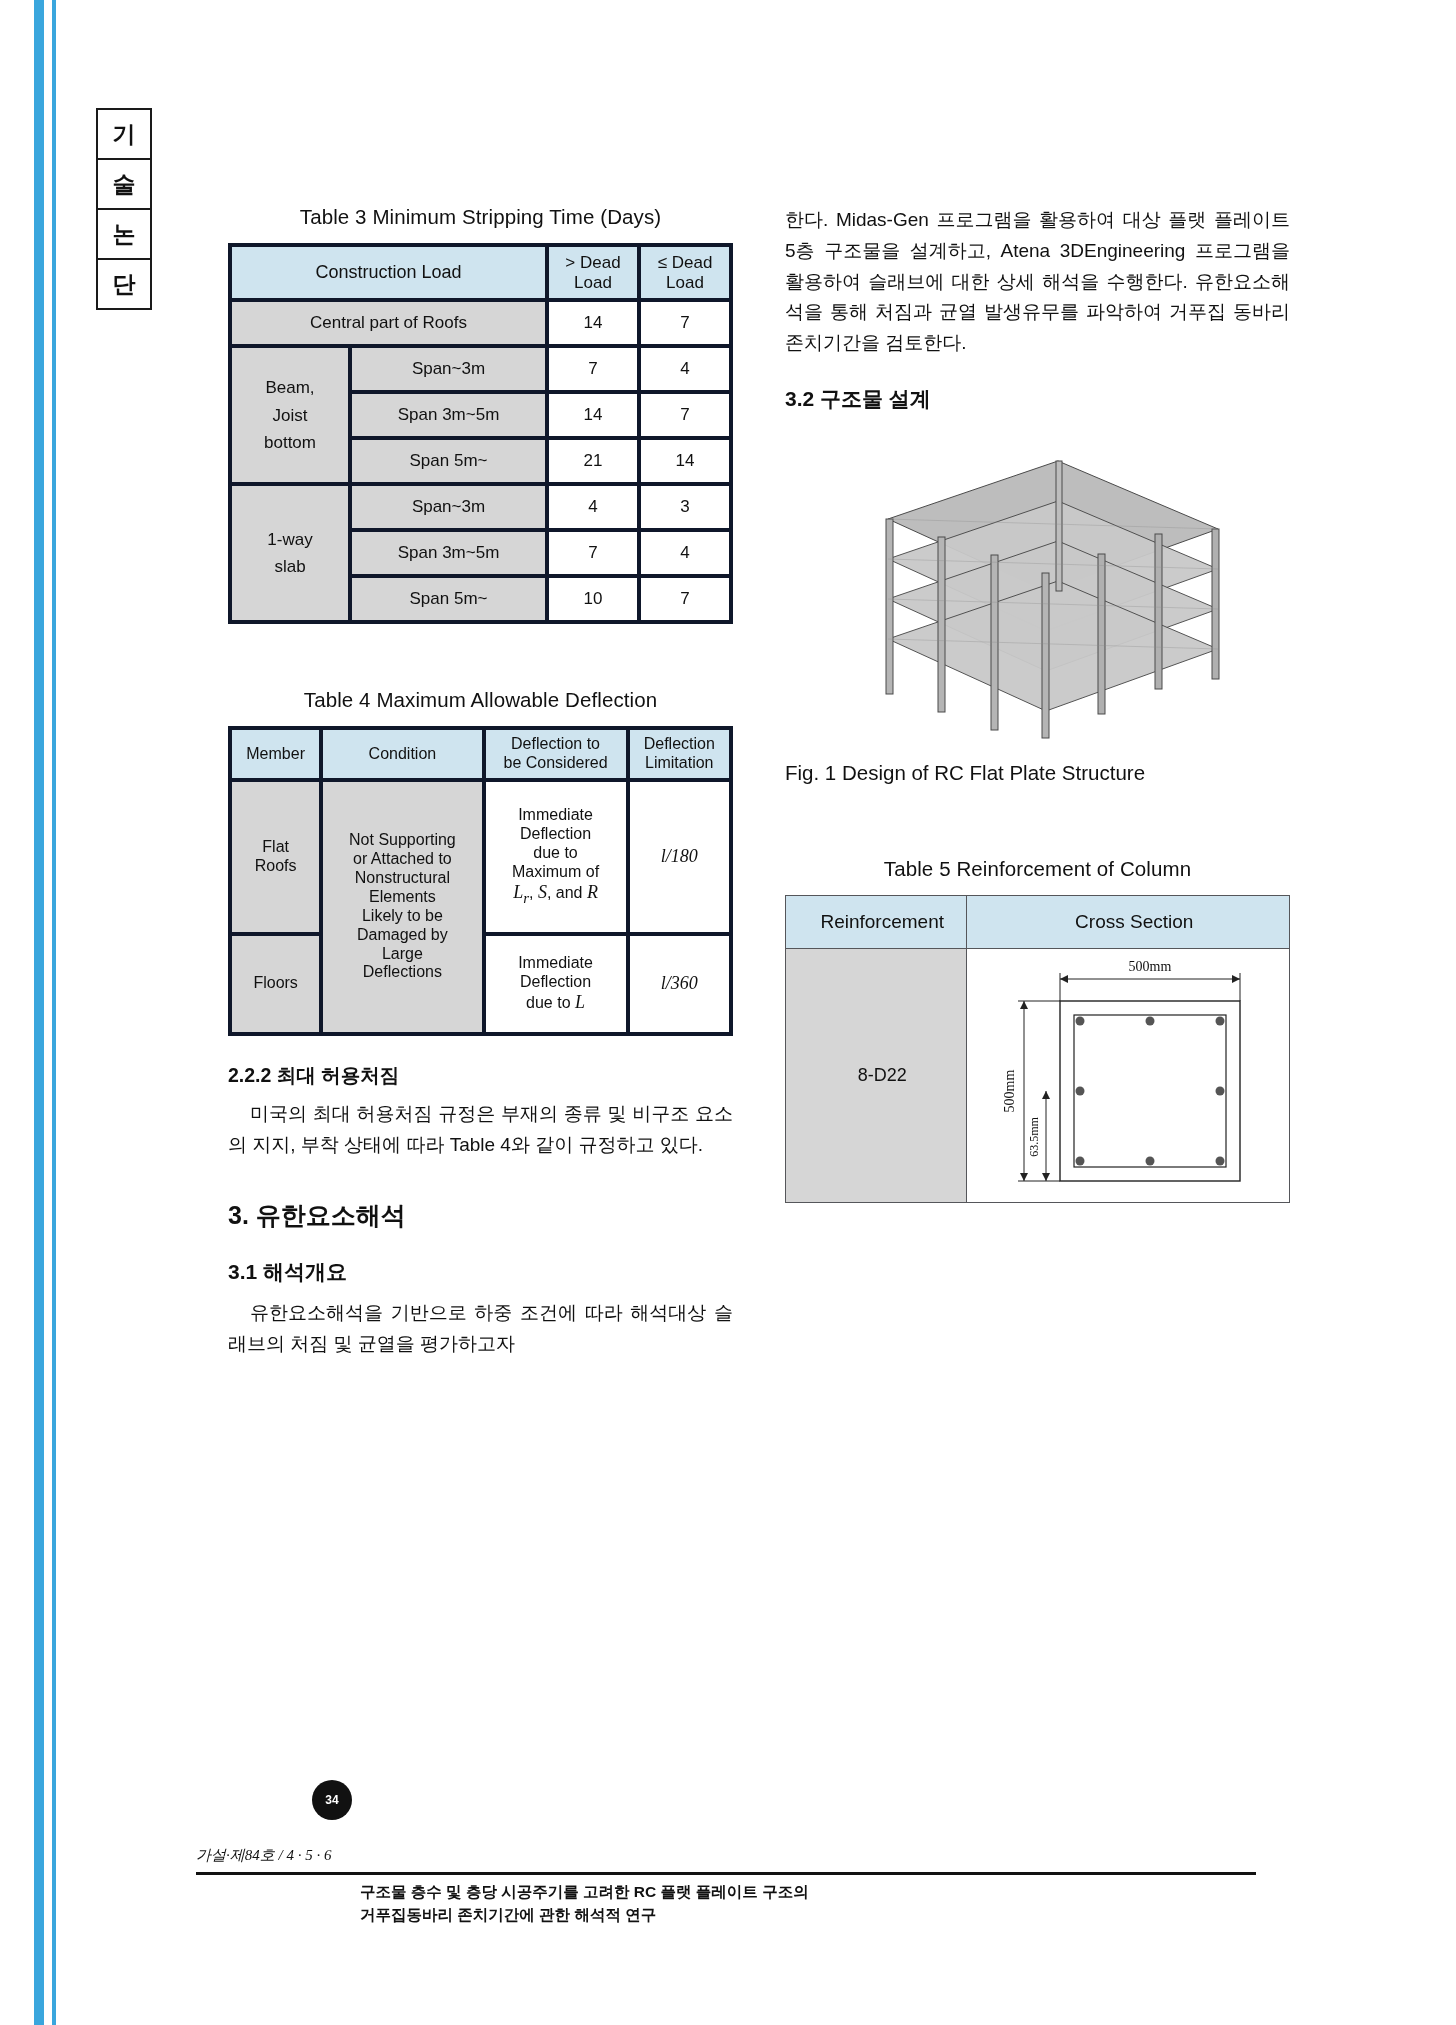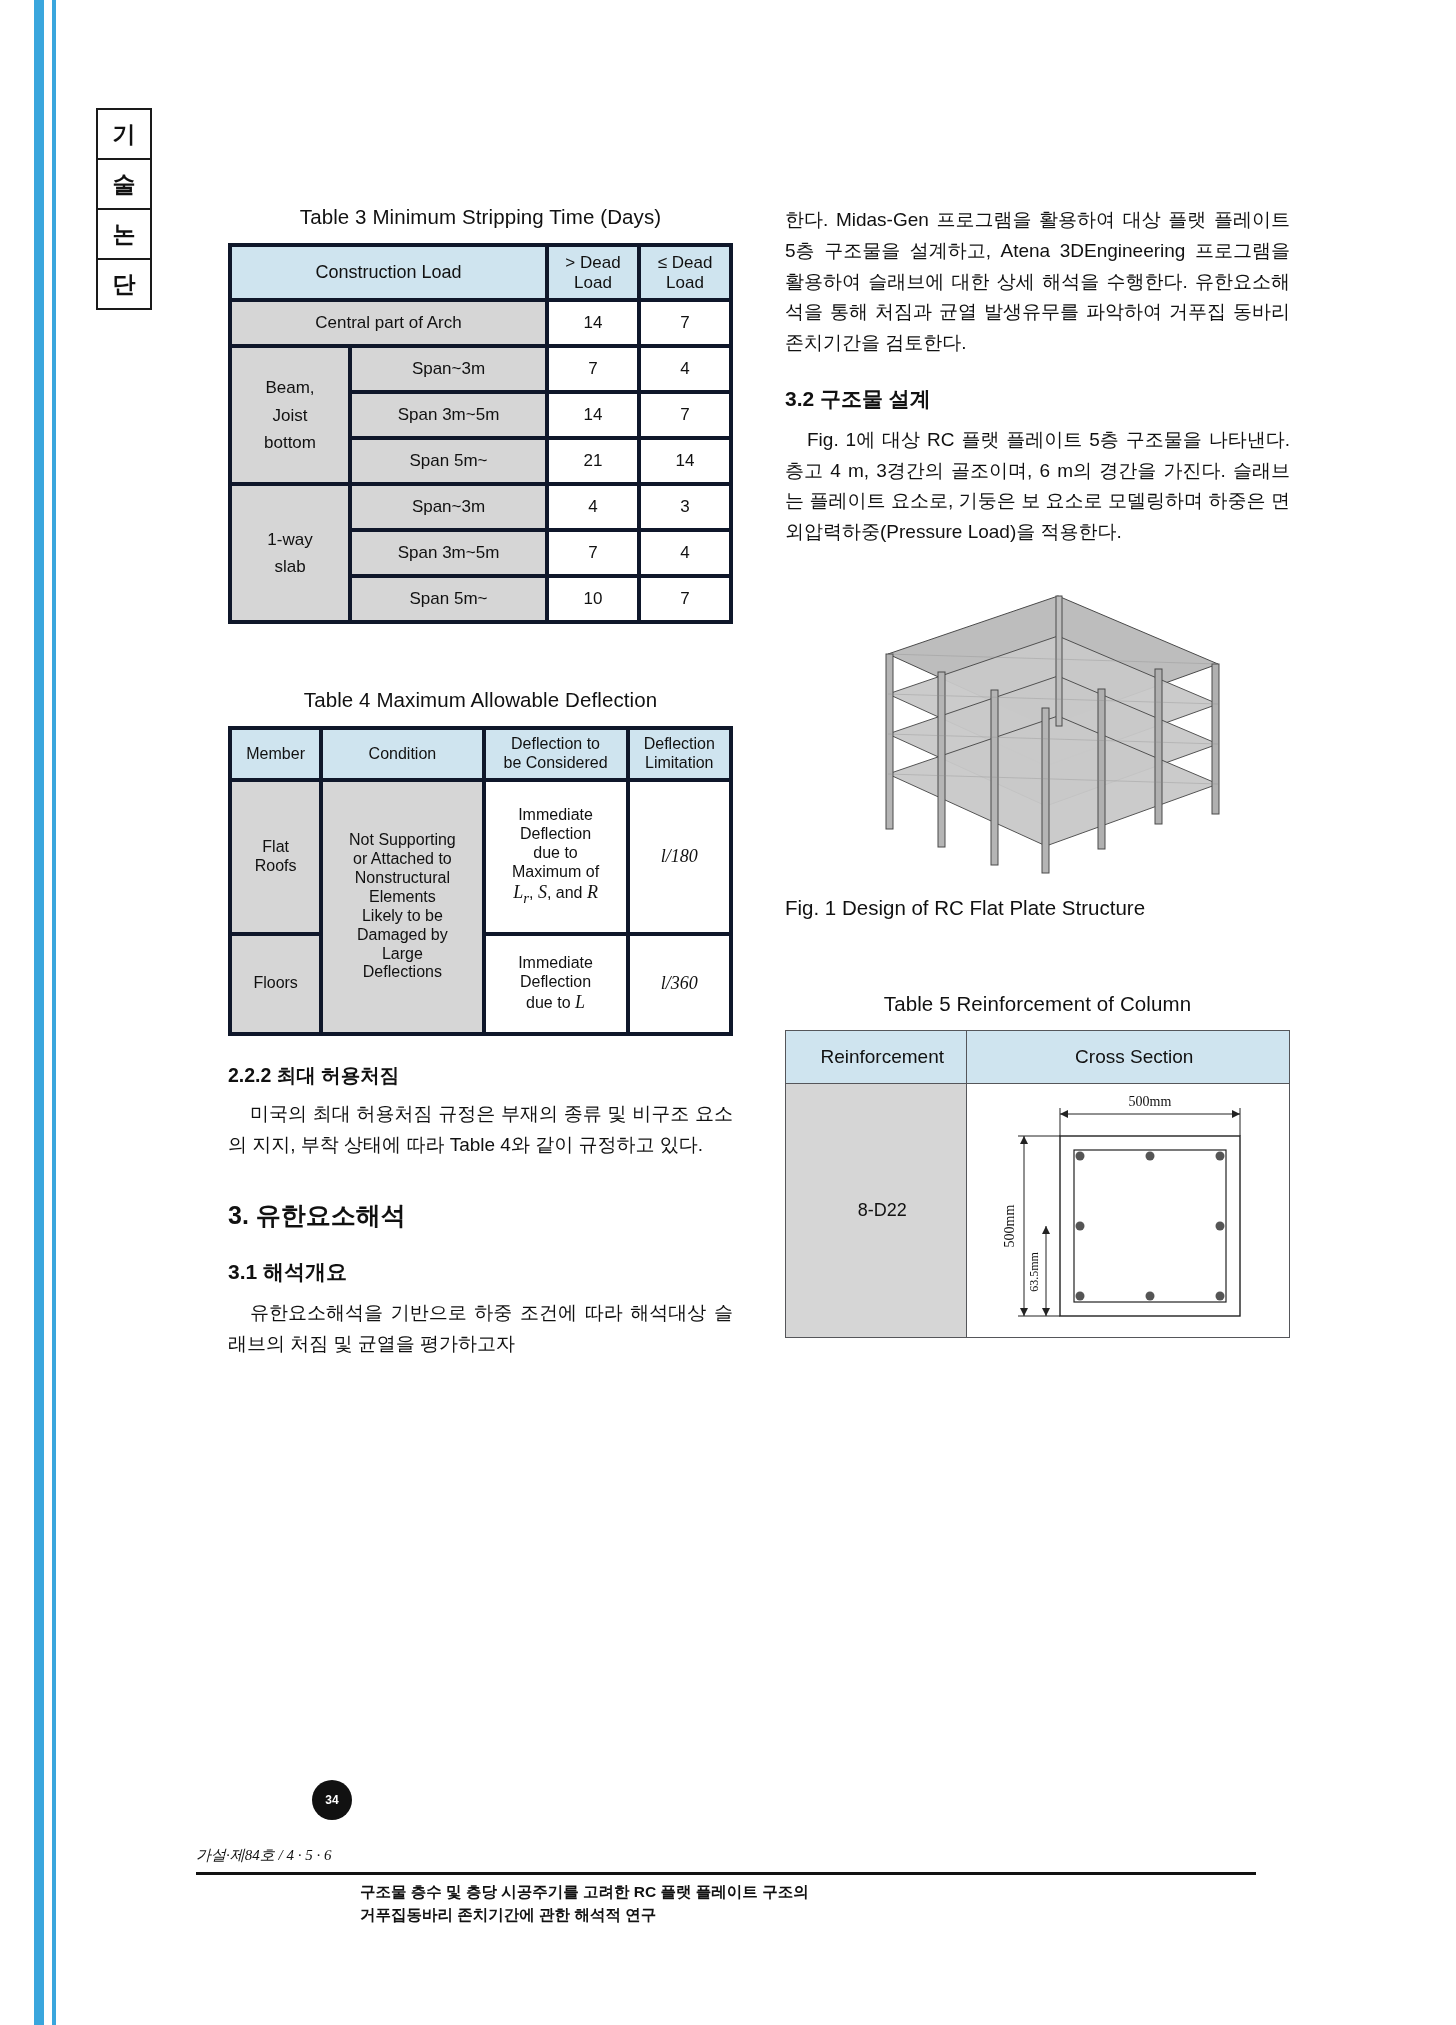--- a/index.html
+++ b/index.html
@@ -202,21 +202,21 @@
     <div class="tbl-caption">Table 3 Minimum Stripping Time (Days)</div>
 
     <table class="t3">
       <tbody>
           <tr>
         <th class="hdr-blue c-load" colspan="2">Construction Load</th>
         <th class="hdr-blue dead" style="width:82px">&gt; Dead<br>Load</th>
         <th class="hdr-blue dead" style="width:82px">≤ Dead<br>Load</th>
       </tr>
       <tr>
-        <td class="cell-grey" colspan="2">Central part of Arch</td>
+        <td class="cell-grey" colspan="2">Central part of Roofs</td>
         <td>14</td>
         <td>7</td>
       </tr>
       <tr>
         <td class="cell-grey" rowspan="3" style="width:110px;line-height:1.6">Beam,<br>Joist<br>bottom</td>
         <td class="cell-grey">Span~3m</td>
         <td>7</td>
         <td>4</td>
       </tr>
       <tr>
@@ -284,21 +284,20 @@
     <div class="h2">3. 유한요소해석</div>
     <div class="h3">3.1 해석개요</div>
     <p class="body indent">유한요소해석을 기반으로 하중 조건에 따라 해석대상 슬래브의 처짐 및 균열을 평가하고자</p>
   </div>
 
   <div class="col-right">
 
     <p class="body">한다. Midas-Gen 프로그램을 활용하여 대상 플랫 플레이트 5층 구조물을 설계하고, Atena 3DEngineering 프로그램을 활용하여 슬래브에 대한 상세 해석을 수행한다. 유한요소해석을 통해 처짐과 균열 발생유무를 파악하여 거푸집 동바리 존치기간을 검토한다.</p>
 
     <div class="h3">3.2 구조물 설계</div>
-    <p class="body indent">Fig. 1에 대상 RC 플랫 플레이트 5층 구조물을 나타낸다. 층고 4 m, 3경간의 골조이며, 6 m의 경간을 가진다. 슬래브는 플레이트 요소로, 기둥은 보 요소로 모델링하며 하중은 면외압력하중(Pressure Load)을 적용한다.</p>
 
     <div class="fig-wrap">
       <svg width="420" height="300" viewBox="0 0 420 300">
         <g stroke="#4a4a4a" stroke-width="1" fill="#c9c9c9">
 
           <polygon points="60,78 230,20 390,88 218,150" fill="#bdbdbd"></polygon>
 
           <polygon points="60,118 230,60 390,128 218,190" fill="#c9c9c9" opacity="0.95"></polygon>
           <polygon points="60,158 230,100 390,168 218,230" fill="#c9c9c9" opacity="0.95"></polygon>
           <polygon points="60,198 230,140 390,208 218,270" fill="#c9c9c9" opacity="0.95"></polygon>

